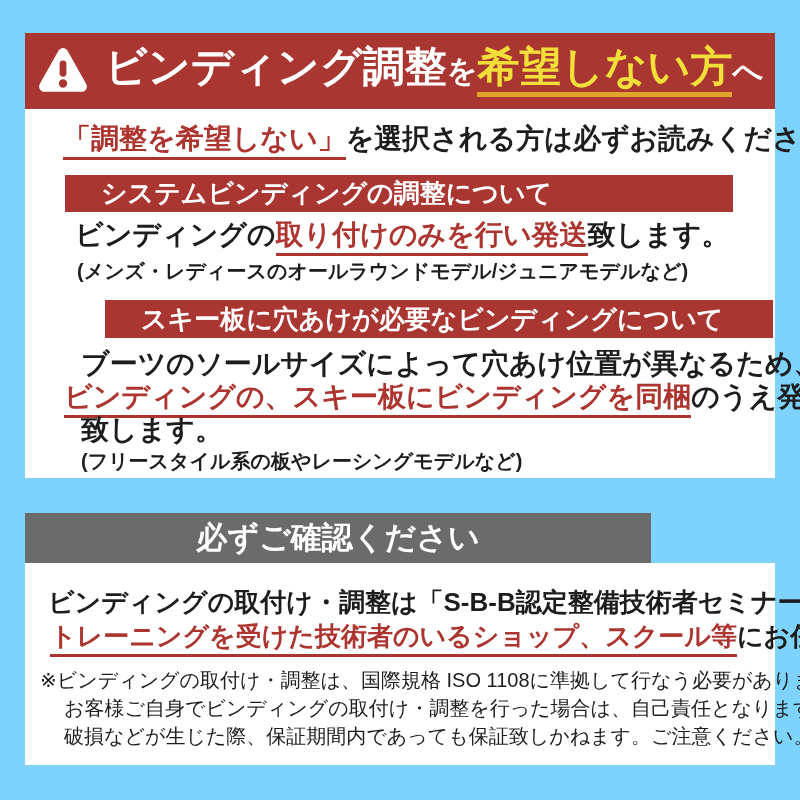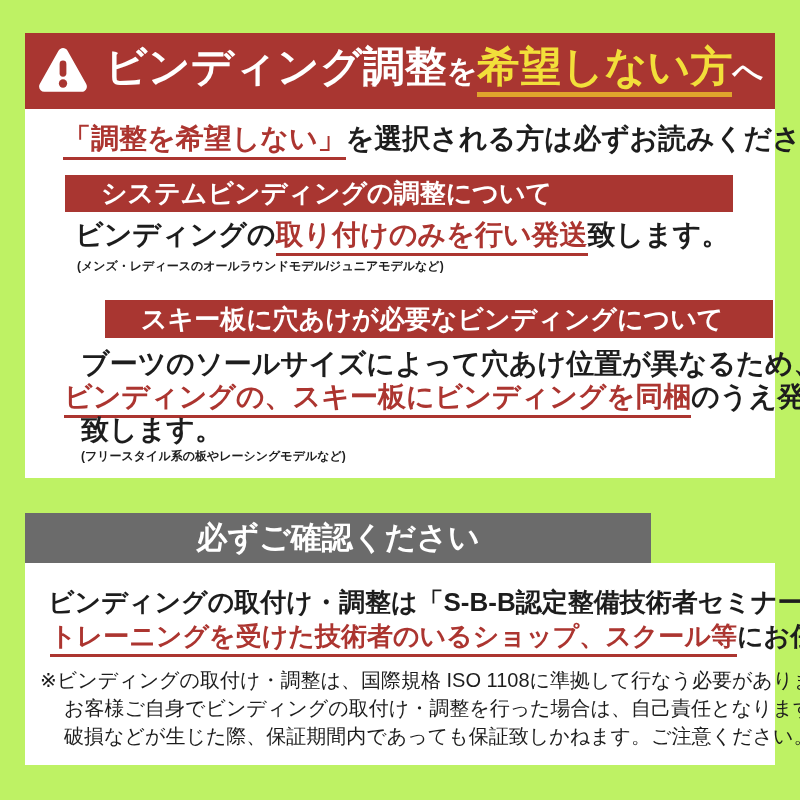--- a/index.html
+++ b/index.html
@@ -5,21 +5,21 @@
   * { margin: 0; padding: 0; box-sizing: border-box; }
   html, body { background: #ebebeb; }
   body {
     font-family: "Liberation Sans", "DejaVu Sans", sans-serif;
     -webkit-font-smoothing: antialiased;
   }
   .page {
     position: relative;
     width: 800px;
     height: 800px;
-    background: #bef264;
+    background: #7dd3fc;
     overflow: hidden;
   }
   .panel {
     position: absolute;
     background: #ffffff;
   }
   .top-panel    { left: 25px; top: 33px;  width: 750px; height: 445px; }
   .bottom-panel { left: 25px; top: 563px; width: 750px; height: 202px; }
 
   
@@ -67,21 +67,21 @@
     display: inline-block;
     color: #ac3530;
     border-bottom: 3px solid #ac3530;
     padding-bottom: 4px;
     line-height: 1.05;
   }
   .note {
     position: absolute;
     color: #1d1d1d;
     font-weight: 600;
-    font-size: 12px;
+    font-size: 20px;
     white-space: nowrap;
   }
 
   
   .sec-banner {
     position: absolute;
     left: 65px;
     width: 668px;
     background: #a93631;
     color: #ffffff;

